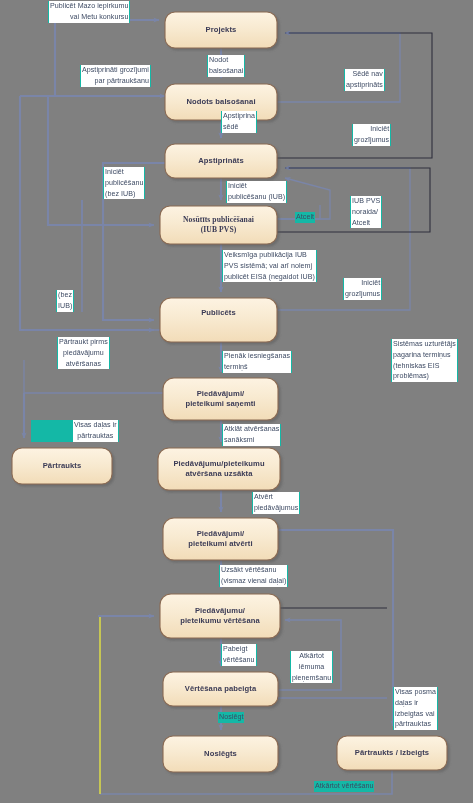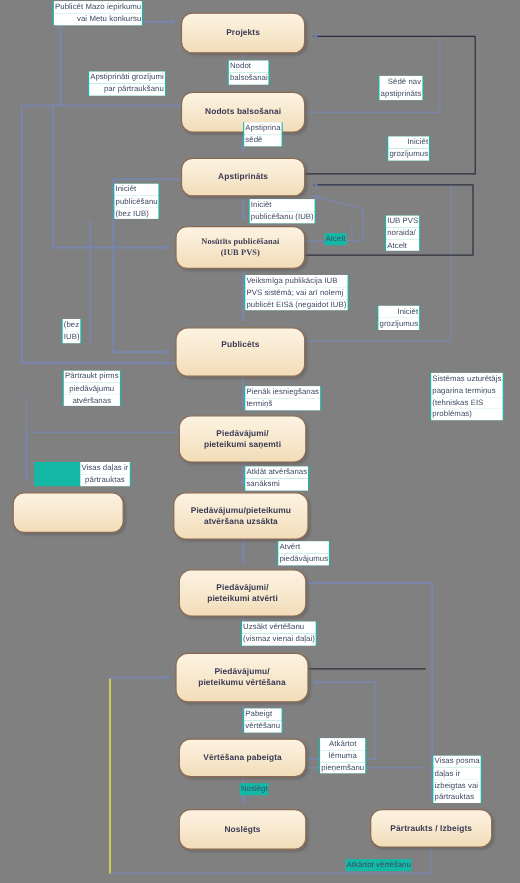--- a/index.html
+++ b/index.html
@@ -182,20 +182,21 @@
   <div class="node-label" style="left: 163px; top: 518px; width: 115px; height: 42px; flex-direction: column;">
       <span>Piedāvājumi/</span>
       <span>pieteikumi atvērti</span>
     </div>
   <div class="node-label" style="left: 160px; top: 594px; width: 120px; height: 44px; flex-direction: column;">
       <span>Piedāvājumu/</span>
       <span>pieteikumu vērtēšana</span>
     </div>
   <div class="node-label" style="left: 163px; top: 672px; width: 115px; height: 34px; flex-direction: column;">Vērtēšana pabeigta</div>
   <div class="node-label" style="left: 163px; top: 736px; width: 115px; height: 36px; flex-direction: column;">Noslēgts</div>
+  <div class="node-label" style="left: 12px; top: 448px; width: 100px; height: 36px; flex-direction: column;">Pārtraukts</div>
   <div class="node-label" style="left: 337px; top: 736px; width: 110px; height: 34px; flex-direction: column;">Pārtraukts / Izbeigts</div>
 
   <div class="edge-label right" style="left:48px;top:1px;"><span>Publicēt Mazo iepirkumu</span><span>vai Metu konkursu</span></div>
   <div class="edge-label" style="left:207px;top:55px;"><span>Nodot</span><span>balsošanai</span></div>
   <div class="edge-label right" style="left:344px;top:69px;"><span>Sēdē nav</span><span>apstiprināts</span></div>
   <div class="edge-label right" style="left:80px;top:65px;"><span>Apstiprināti grozījumi</span><span>par pārtraukšanu</span></div>
   <div class="edge-label" style="left:221px;top:111px;"><span>Apstiprina</span><span>sēdē</span></div>
   <div class="edge-label right" style="left:352px;top:124px;"><span>Iniciēt</span><span>grozījumus</span></div>
   <div class="edge-label" style="left:103px;top:167px;"><span>Iniciēt</span><span>publicēšanu</span><span>(bez IUB)</span></div>
   <div class="edge-label" style="left:226px;top:181px;"><span>Iniciēt</span><span>publicēšanu (IUB)</span></div>
@@ -205,18 +206,18 @@
   <div class="edge-label" style="left:56px;top:290px;"><span>(bez</span><span>IUB)</span></div>
   <div class="edge-label right" style="left:343px;top:278px;"><span>Iniciēt</span><span>grozījumus</span></div>
   <div class="edge-label center" style="left:33px;top:337px;margin-left:24px;"><span>Pārtraukt pirms</span><span>piedāvājumu</span><span>atvēršanas</span></div>
   <div class="edge-label" style="left:391px;top:339px;"><span>Sistēmas uzturētājs</span><span>pagarina termiņus</span><span>(tehniskas EIS</span><span>problēmas)</span></div>
   <div class="edge-label" style="left:222px;top:351px;"><span>Pienāk iesniegšanas</span><span>termiņš</span></div>
   <div class="edge-label center" style="left:31px;top:420px;padding-left:42px;"><span>Visas daļas ir</span><span>pārtrauktas</span></div>
   <div class="edge-label" style="left:222px;top:424px;"><span>Atklāt atvēršanas</span><span>sanāksmi</span></div>
   <div class="edge-label" style="left:222px;top:492px;margin-left:30px;"><span>Atvērt</span><span>piedāvājumus</span></div>
   <div class="edge-label" style="left:219px;top:565px;"><span>Uzsākt vērtēšanu</span><span>(vismaz vienai daļai)</span></div>
   <div class="edge-label" style="left:221px;top:644px;"><span>Pabeigt</span><span>vērtēšanu</span></div>
-  <div class="edge-label center" style="left:290px;top:671px;"><span>Atkārtot</span><span>lēmuma</span><span>pieņemšanu</span></div>
+  <div class="edge-label center" style="left:290px;top:651px;"><span>Atkārtot</span><span>lēmuma</span><span>pieņemšanu</span></div>
   <div class="edge-label" style="left:393px;top:687px;"><span>Visas posma</span><span>daļas ir</span><span>izbeigtas vai</span><span>pārtrauktas</span></div>
   <div class="edge-label center" style="left:218px;top:712px;">Noslēgt</div>
   <div class="edge-label center" style="left:314px;top:781px;">Atkārtot vērtēšanu</div>
 
 </div>
 
 </body></html>

